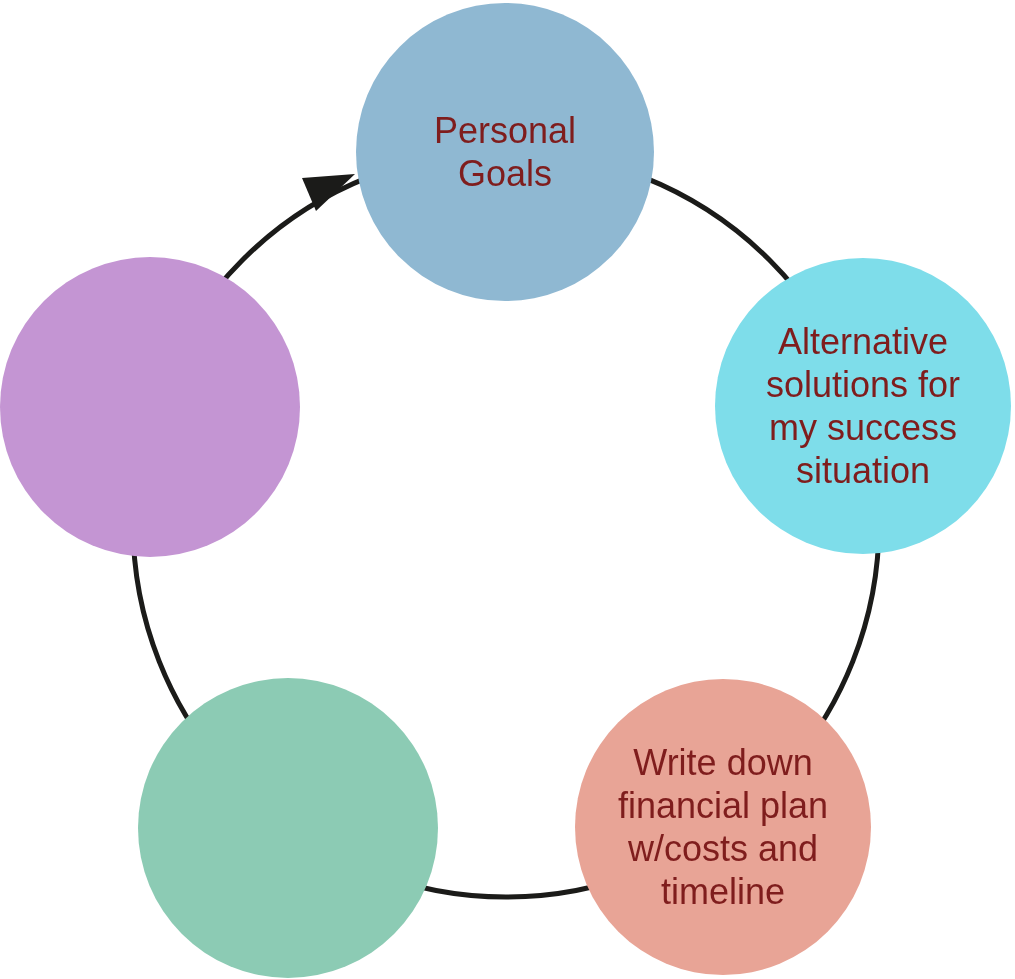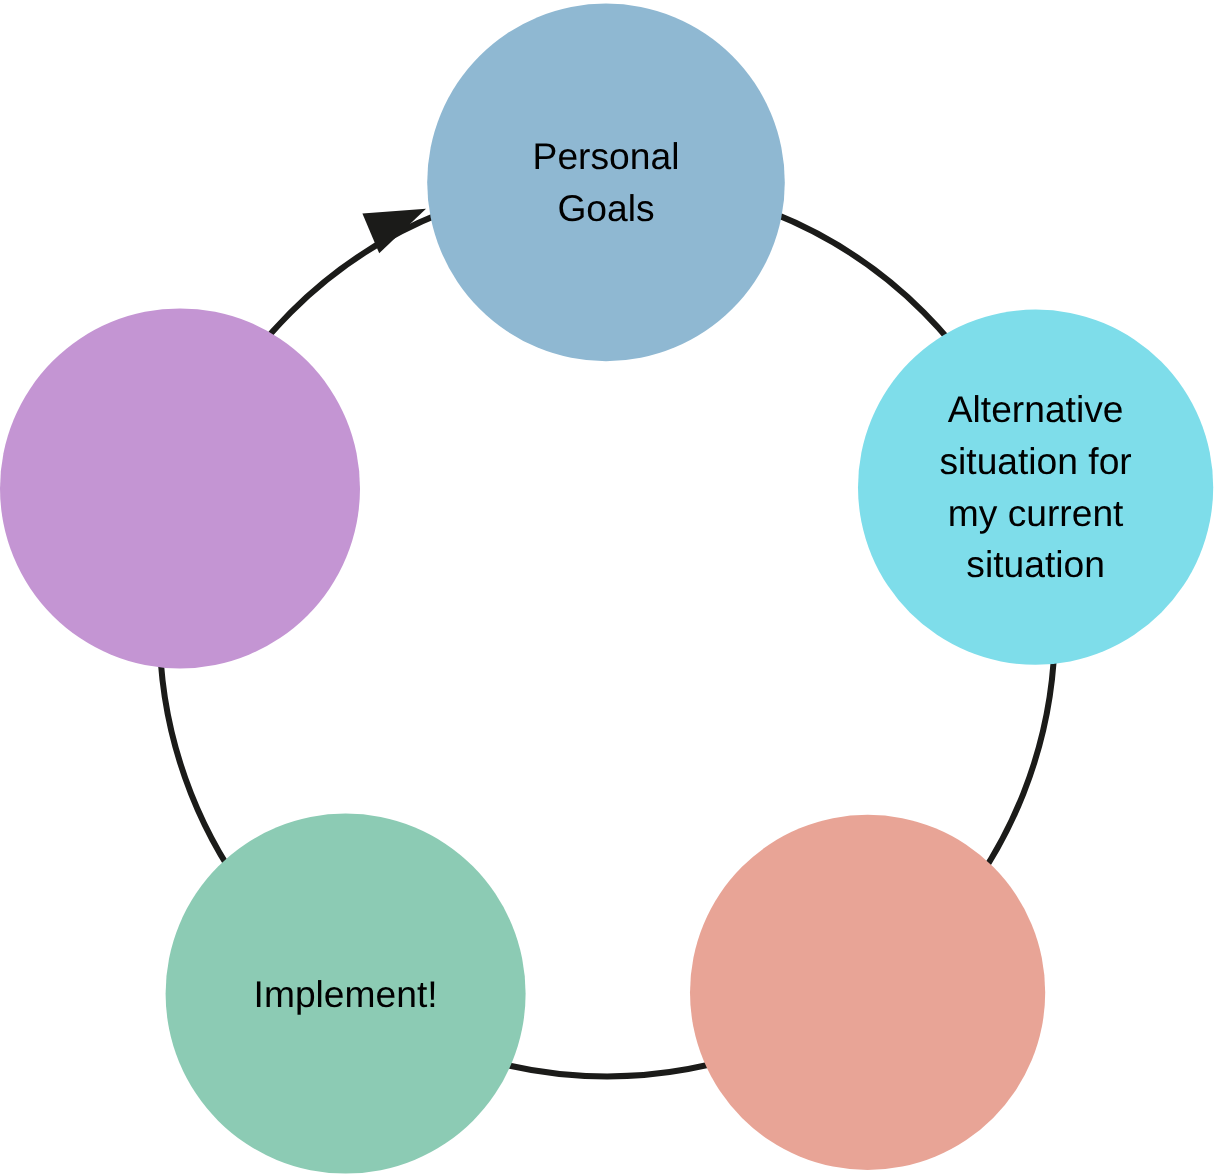--- a/index.html
+++ b/index.html
@@ -15,23 +15,23 @@
     position: absolute;
     left: 0; top: 0;
     width: 1015px; height: 979px;
   }
   .node-label {
     position: absolute;
     display: flex;
     align-items: center;
     justify-content: center;
     text-align: center;
-    font-size: 31px;
+    font-size: 36px;
     line-height: 43px;
-    color: #000000;
+    color: #7f1d1d;
   }
   .label-0 { left: 415px; top: 3px;   width: 180px; height: 298px; }
   .label-1 { left: 758px; top: 258px; width: 210px; height: 296px; }
   .label-2 { left: 608px; top: 679px; width: 230px; height: 296px; }
   .label-3 { left: 158px; top: 678px; width: 260px; height: 300px; }
   .label-4 { left: 43px;  top: 257px; width: 215px; height: 300px; }
 </style>
 </head>
 <body>
 
@@ -44,16 +44,16 @@
     <polygon points="355,174 316,211 302,178" fill="#1b1b19"></polygon>
 
     <circle cx="505" cy="152" r="149" fill="#8fb8d2"></circle>
     <circle cx="863" cy="406" r="148" fill="#7eddea"></circle>
     <circle cx="723" cy="827" r="148" fill="#e8a496"></circle>
     <circle cx="288" cy="828" r="150" fill="#8ccbb4"></circle>
     <circle cx="150" cy="407" r="150" fill="#c495d3"></circle>
   </svg>
 
   <div class="node-label label-0">Personal Goals</div>
-  <div class="node-label label-1">Alternative situation for my current situation</div>
-  <div class="node-label label-3">Implement!</div>
+  <div class="node-label label-1">Alternative solutions for my success situation</div>
+  <div class="node-label label-2">Write down financial plan w/costs and timeline</div>
 
 </div>
 
 </body></html>

